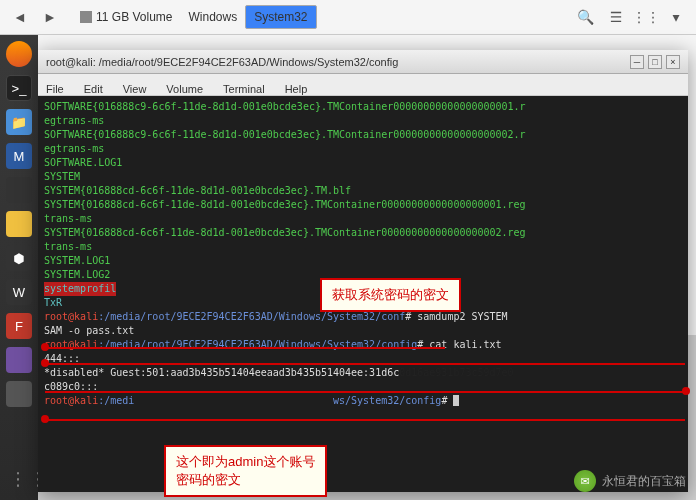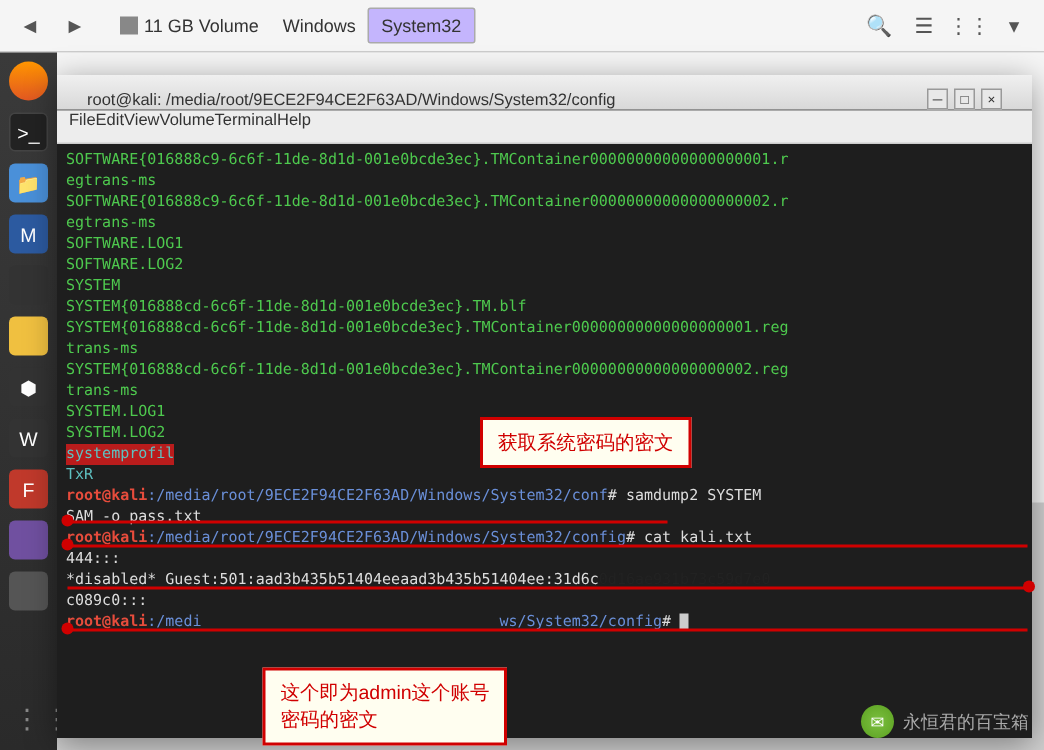--- a/index.html
+++ b/index.html
@@ -1,45 +1,45 @@
 <!DOCTYPE html>
 <html><head>
 <meta charset="utf-8">
 <style>
 *{margin:0;padding:0;box-sizing:border-box}
 body{width:696px;height:500px;background:#d0d0d0;font-family:sans-serif;overflow:hidden;position:relative}
 .topbar{height:35px;background:#f5f5f5;display:flex;align-items:center;padding:0 8px;gap:6px;border-bottom:1px solid #ccc}
 .nav-btn{width:24px;height:24px;border-radius:3px;display:flex;align-items:center;justify-content:center;color:#555;font-size:14px}
 .crumb{display:flex;align-items:center;margin-left:4px}
 .crumb-item{padding:4px 8px;font-size:12px;color:#333;display:flex;align-items:center;gap:4px}
-.crumb-item.active{background:#c4b5fd;border:1px solid #aaa;border-radius:2px}
+.crumb-item.active{background:#3b82f6;border:1px solid #aaa;border-radius:2px}
 .top-icon{width:12px;height:12px;background:#888}
 .spacer{flex:1}
 .dock{position:absolute;left:0;top:35px;bottom:0;width:38px;background:linear-gradient(#3a3a3a,#2a2a2a);display:flex;flex-direction:column;align-items:center;padding-top:6px;gap:8px}
 .dock-icon{width:26px;height:26px;border-radius:4px;display:flex;align-items:center;justify-content:center;font-size:13px;color:#fff}
 .firefox{background:linear-gradient(#ff9500,#e25822);border-radius:50%}
 .term-icon{background:#222;border:1px solid #444}
 .files{background:#4a90d9}
 .blue{background:#2c5aa0}
 .yellow{background:#f0c040}
 .purple{background:#7050a0}
 .dark{background:#333}
 .red{background:#c0392b}
 .gray{background:#555}
 .dots{color:#888;font-size:18px;letter-spacing:2px;margin-top:auto;margin-bottom:10px}
 .fm-bg{position:absolute;left:38px;top:35px;right:0;height:300px;background:#f5f5f5}
 .term-win{position:absolute;left:38px;top:50px;right:8px;bottom:8px;background:#1e1e1e;box-shadow:0 4px 20px rgba(0,0,0,0.4);display:flex;flex-direction:column}
-.term-title{height:24px;background:linear-gradient(#f0f0f0,#d8d8d8);display:flex;align-items:flex-end;padding:0 20px;font-size:11px;color:#333;border-bottom:1px solid #aaa}
+.term-title{height:24px;background:linear-gradient(#f0f0f0,#d8d8d8);display:flex;align-items:center;padding:0 8px;font-size:11px;color:#333;border-bottom:1px solid #aaa}
 .win-ctrl{display:flex;gap:4px;margin-left:auto}
 .win-btn{width:14px;height:14px;border:1px solid #999;background:#e8e8e8;font-size:9px;display:flex;align-items:center;justify-content:center}
-.term-menu{height:22px;background:#ededed;display:flex;align-items:flex-start;padding:0 8px;gap:0;font-size:11px;color:#333;border-bottom:1px solid #ccc}
+.term-menu{height:22px;background:#ededed;display:flex;align-items:flex-end;padding:0 8px;gap:20px;font-size:11px;color:#333;border-bottom:1px solid #ccc}
 .term-body{flex:1;background:#1e1e1e;padding:4px 6px;font-family:"DejaVu Sans Mono",monospace;font-size:10px;line-height:14px;color:#ccc;overflow:hidden;position:relative}
 .grn{color:#4ec94e}
 .cyn{color:#5ec0c0}
-.red2{color:#e74c3c;font-weight:bold}
+.red2{color:#e74c3c;font-weight:normal}
 .blu{color:#6a8fd8}
 .wht{color:#ddd}
 .hl{background:#b91c1c}
 .annot{position:absolute;background:#fffef0;border:2px solid #d00000;padding:6px 10px;font-family:"Microsoft YaHei","SimHei",sans-serif;font-size:13px;color:#d00000;z-index:10;line-height:18px}
 .redline{position:absolute;height:2px;background:#d00000;z-index:9}
 .reddot{position:absolute;width:8px;height:8px;border-radius:50%;background:#d00000;z-index:9}
 .watermark{position:absolute;right:10px;bottom:8px;display:flex;align-items:center;gap:6px;color:#aaa;font-size:12px;z-index:20}
 .wm-icon{width:22px;height:22px;border-radius:50%;background:radial-gradient(#7cc040,#5aa020);display:flex;align-items:center;justify-content:center;font-size:11px;color:#fff}
 </style>
 </head>
@@ -96,21 +96,20 @@
     <span>Volume</span>
     <span>Terminal</span>
     <span>Help</span>
   </div>
   <div class="term-body">
 <div class="grn">SOFTWARE{016888c9-6c6f-11de-8d1d-001e0bcde3ec}.TMContainer00000000000000000001.r</div>
 <div class="grn">egtrans-ms</div>
 <div class="grn">SOFTWARE{016888c9-6c6f-11de-8d1d-001e0bcde3ec}.TMContainer00000000000000000002.r</div>
 <div class="grn">egtrans-ms</div>
 <div class="grn">SOFTWARE.LOG1</div>
-<div class="grn">SOFTWARE.LOG2</div>
 <div class="grn">SYSTEM</div>
 <div class="grn">SYSTEM{016888cd-6c6f-11de-8d1d-001e0bcde3ec}.TM.blf</div>
 <div class="grn">SYSTEM{016888cd-6c6f-11de-8d1d-001e0bcde3ec}.TMContainer00000000000000000001.reg</div>
 <div class="grn">trans-ms</div>
 <div class="grn">SYSTEM{016888cd-6c6f-11de-8d1d-001e0bcde3ec}.TMContainer00000000000000000002.reg</div>
 <div class="grn">trans-ms</div>
 <div class="grn">SYSTEM.LOG1</div>
 <div class="grn">SYSTEM.LOG2</div>
 <div class="cyn hl" style="display:inline-block">systemprofil</div>
 <div class="cyn">TxR</div>
@@ -120,21 +119,21 @@
 <div class="wht">444:::</div>
 <div><span class="wht">*disabled* Guest:501:aad3b435b51404eeaad3b435b51404ee:31d6c</span><span style="color:#222">0d16ae931b73c59d7e0</span></div>
 <div class="wht">c089c0:::</div>
 <div><span class="red2">root@kali</span><span class="blu">:/medi</span><span style="visibility:hidden">xxxxxxxxxxxxxxxxxxxxxxxxxxxxxxxxx</span><span class="blu">ws/System32/config</span><span class="wht"># </span><span style="background:#ccc">&nbsp;</span></div>
   </div>
 </div>
 
 <div class="annot" style="top:278px;left:320px">
   <div>获取系统密码的密文</div>
 </div>
-<div class="annot" style="top:445px;left:175px">
+<div class="annot" style="top:445px;left:164px">
   <div>这个即为admin这个账号</div>
   <div>密码的密文</div>
 </div>
 
 <div class="redline" style="top:347px;left:45px;width:400px"></div>
 <div class="reddot" style="top:343px;left:41px"></div>
 <div class="redline" style="top:363px;left:45px;width:640px"></div>
 <div class="reddot" style="top:359px;left:41px"></div>
 <div class="redline" style="top:391px;left:45px;width:640px"></div>
 <div class="reddot" style="top:387px;left:682px"></div>

